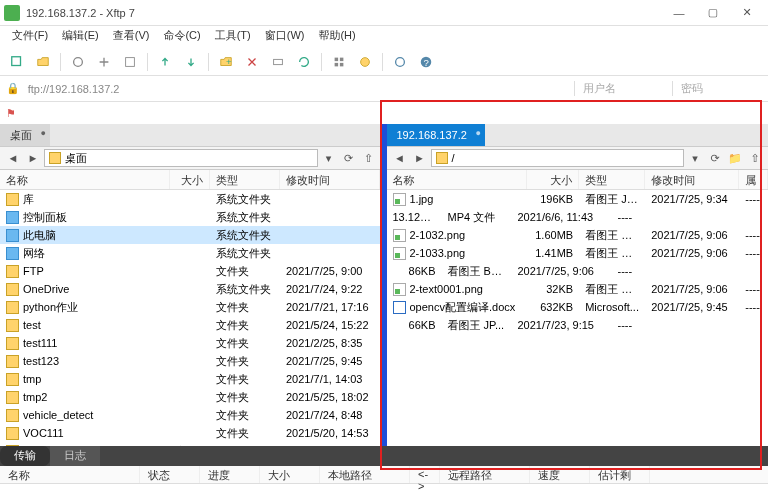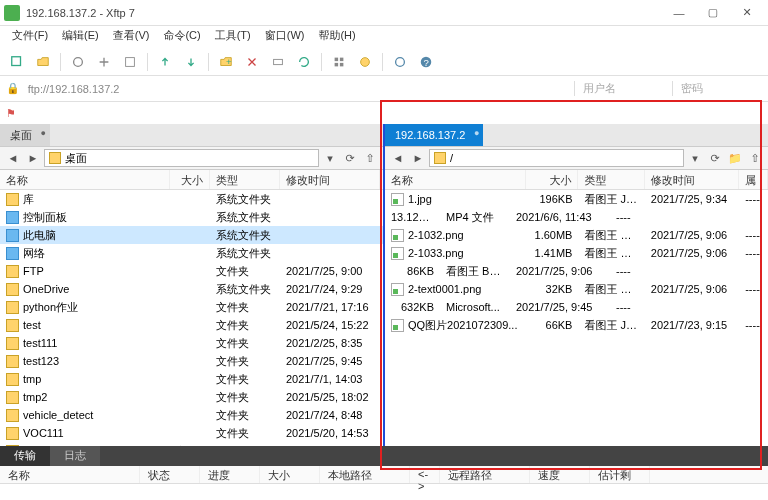--- a/index.html
+++ b/index.html
@@ -15,21 +15,21 @@
 .tbtn { width:22px; height:22px; display:flex; align-items:center; justify-content:center; border-radius:2px;}
 .tbtn svg { width:14px; height:14px; }
 .sep { width:1px; height:18px; background:#ddd; margin:0 2px;}
 .addrbar { height:26px; display:flex; align-items:center; padding:0 6px; gap:8px; border-bottom:1px solid #e0e0e0;}
 .addrbar .lock { color:#888;}
 .addrbar .url { flex:1; color:#888; }
 .addrbar .cred { width:90px; color:#aaa; border-left:1px solid #ddd; padding-left:8px;}
 .hintrow { height:22px; display:flex; align-items:center; padding:0 6px; color:#888;}
 .hintrow .flag { color:#d9534f; margin-right:4px;}
 .panels { display:flex; height:322px; }
-.panel { flex:1; display:flex; flex-direction:column; border-right:2px solid #1d4ed8; min-width:0;}
+.panel { flex:1; display:flex; flex-direction:column; border-right:5px solid #1d4ed8; min-width:0;}
 .panel:last-child { border-right:none;}
 .tabrow { height:22px; background:#e8e8e8; display:flex; align-items:flex-end;}
 .tab { height:22px; padding:0 18px 0 10px; display:flex; align-items:center; position:relative; background:#d8d8d8; color:#333;}
 .tab.active-blue { background:#0f7fd4; color:#fff;}
 .tab .x { position:absolute; right:4px; top:4px; font-size:9px; color:inherit; opacity:.7;}
 .navrow { height:24px; background:#f4f4f4; display:flex; align-items:center; padding:0 4px; gap:2px; border-top:1px solid #ccc; border-bottom:1px solid #ccc;}
 .navrow .path { flex:1; background:#fff; border:1px solid #bbb; height:18px; display:flex; align-items:center; padding:0 4px; gap:4px;}
 .navrow .path .fi { width:12px; height:12px; background:#ffd36b; border:1px solid #c9a227;}
 .navbtn { width:18px; height:18px; display:flex; align-items:center; justify-content:center; color:#555;}
 .colhdr { height:20px; background:#fafafa; border-bottom:1px solid #ddd; display:flex;}
@@ -44,21 +44,21 @@
 .ico.pc { background:#6ab8f0; border:1px solid #3a8fd0;}
 .ico.img { background:#fff; border:1px solid #aaa; position:relative;}
 .ico.img::after{content:"";position:absolute;left:1px;bottom:1px;width:5px;height:5px;background:#5ab85a;}
 .ico.vid { background:#fff; border:1px solid #aaa;}
 .ico.doc { background:#fff; border:1px solid #2a6bc2;}
 .left .c1{width:170px}.left .c2{width:40px;text-align:right}.left .c3{width:70px}.left .c4{width:100px}
 .right .c1{width:150px}.right .c2{width:55px;text-align:right}.right .c3{width:70px}.right .c4{width:100px}.right .c5{width:30px}
 .redbox { position:absolute; border:2px solid #e02020; pointer-events:none; left:380px; top:100px; width:382px; height:370px;}
 .bottabs { height:20px; background:#444; display:flex;}
 .bottabs .bt { padding:2px 14px; color:#ccc; background:#555;}
-.bottabs .bt.active { background:#333; color:#fff;}
+.bottabs .bt.active { background:#333; color:#fff;border-radius:7px;}
 .transhdr { height:18px; background:#fafafa; border-bottom:1px solid #ddd; display:flex;}
 .transhdr div { padding:2px 8px; border-right:1px solid #eee; color:#333;}
 .transhdr .t1{width:140px}.transhdr .t2{width:60px}.transhdr .t3{width:60px}.transhdr .t4{width:60px}.transhdr .t5{width:90px}.transhdr .t6{width:30px}.transhdr .t7{width:90px}.transhdr .t8{width:60px}.transhdr .t9{width:60px}
 .transbody { height:22px; background:#fff;}
 </style>
 </head>
 <body>
 
 <div class="titlebar">
   <div class="appicon"></div>
@@ -250,21 +250,21 @@
           <div class="c c3">文件夹</div>
           <div class="c c4">2021/7/25, 9:00</div>
         </div>
         <div class="row">
           <div class="c c1 c-name">
             <span class="ico folder"></span>
             <span>OneDrive</span>
           </div>
           <div class="c c2"></div>
           <div class="c c3">系统文件夹</div>
-          <div class="c c4">2021/7/24, 9:29</div>
+          <div class="c c4">2021/7/24, 9:22</div>
         </div>
         <div class="row">
           <div class="c c1 c-name">
             <span class="ico folder"></span>
             <span>python作业</span>
           </div>
           <div class="c c2"></div>
           <div class="c c3">文件夹</div>
           <div class="c c4">2021/7/21, 17:16</div>
         </div>
@@ -415,30 +415,30 @@
           <div class="c c1 c-name">
             <span class="ico img"></span>
             <span>2-text0001.png</span>
           </div>
           <div class="c c2">32KB</div>
           <div class="c c3">看图王 PN...</div>
           <div class="c c4">2021/7/25, 9:06</div>
           <div class="c c5">----</div>
         </div>
         <div class="row">
+          <div class="c c1 c-name">
+            <span class="ico doc"></span>
+            <span>opencv配置编译.docx</span>
+          </div>
           <div class="c c2">632KB</div>
           <div class="c c3">Microsoft...</div>
           <div class="c c4">2021/7/25, 9:45</div>
           <div class="c c5">----</div>
         </div>
         <div class="row">
-          <div class="c c1 c-name">
-            <span class="ico img"></span>
-            <span>QQ图片2021072309...</span>
-          </div>
           <div class="c c2">66KB</div>
           <div class="c c3">看图王 JP...</div>
           <div class="c c4">2021/7/23, 9:15</div>
           <div class="c c5">----</div>
         </div>
       </div>
   </div>
 </div>
 
 <div class="bottabs">

